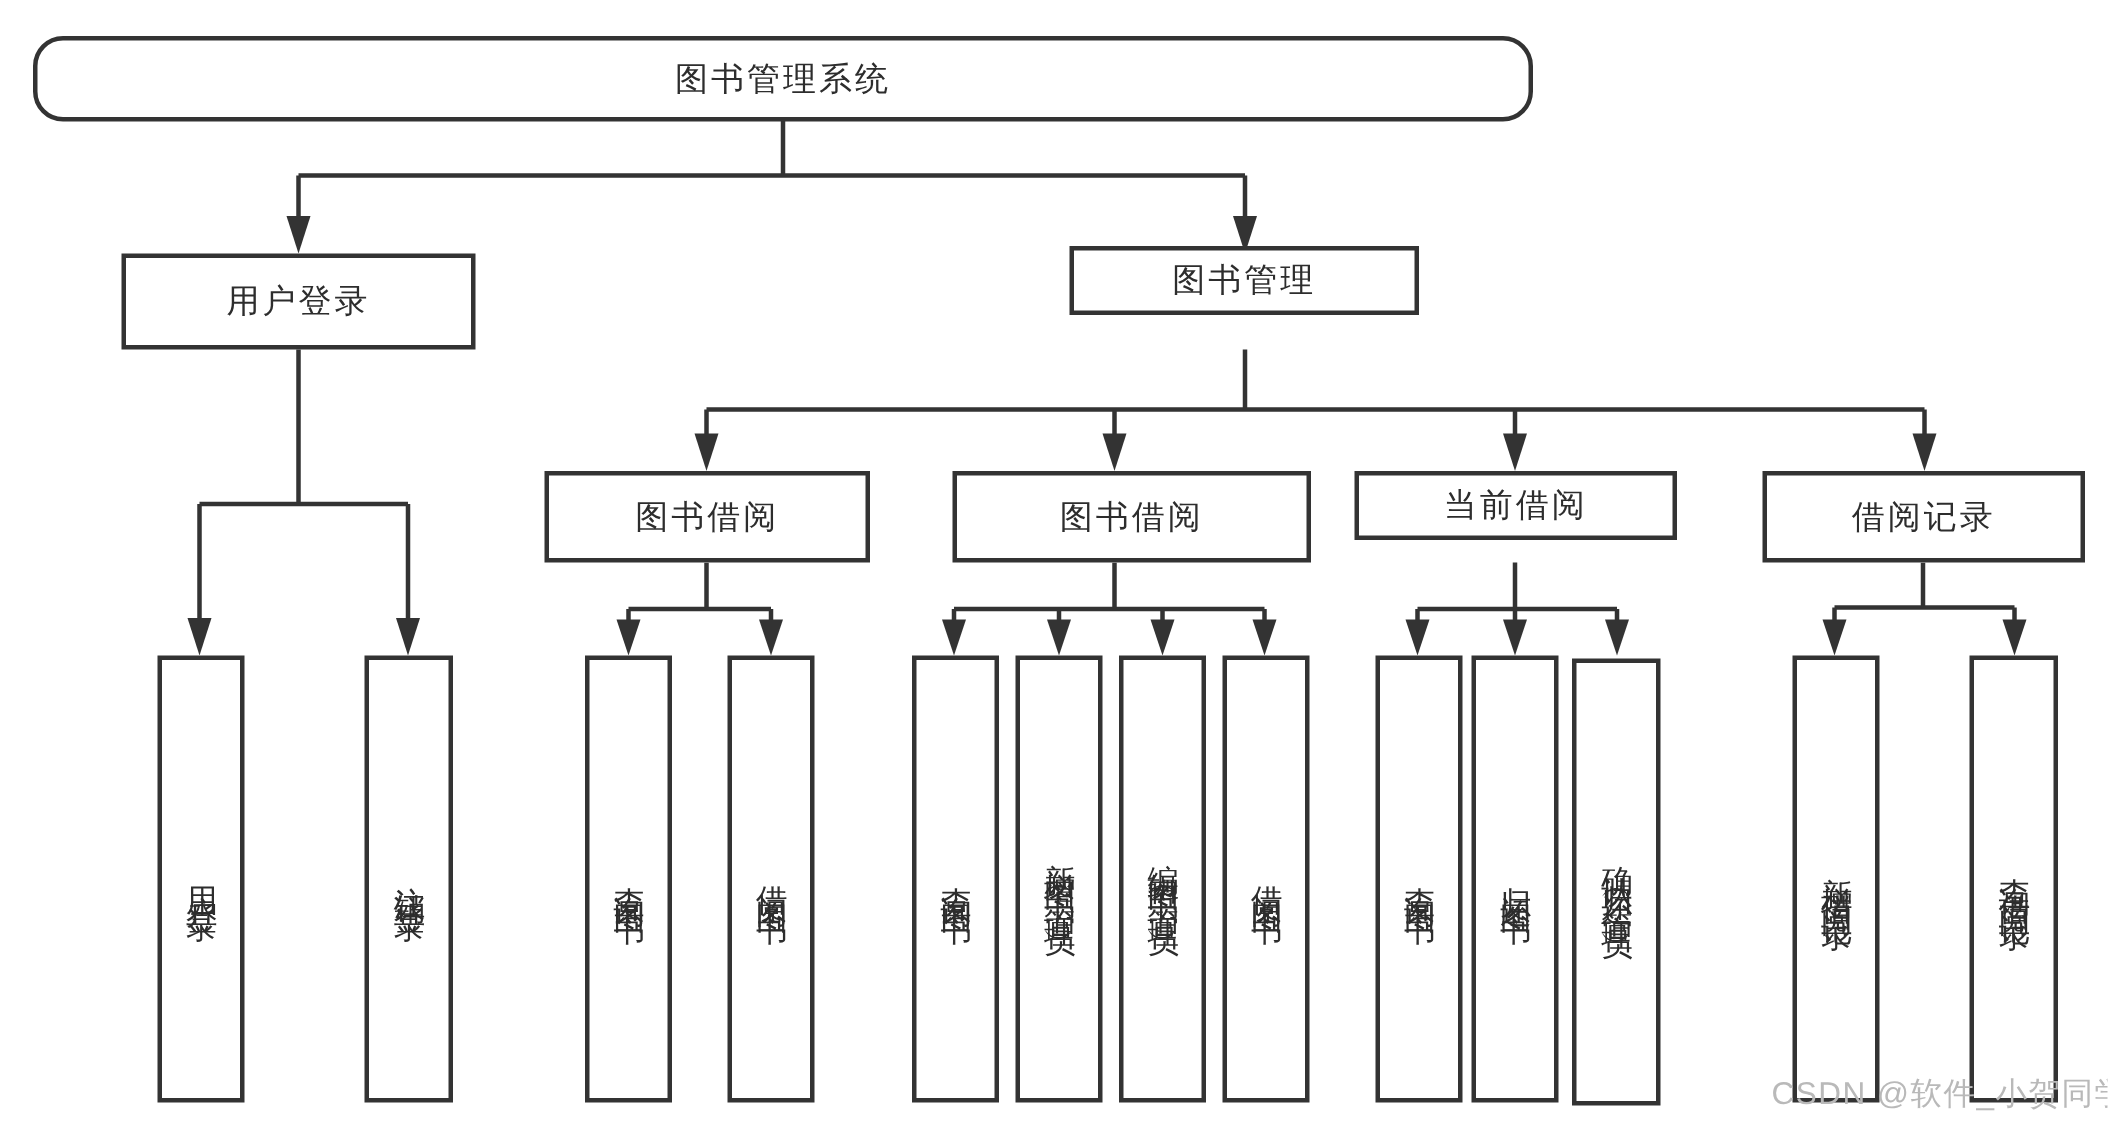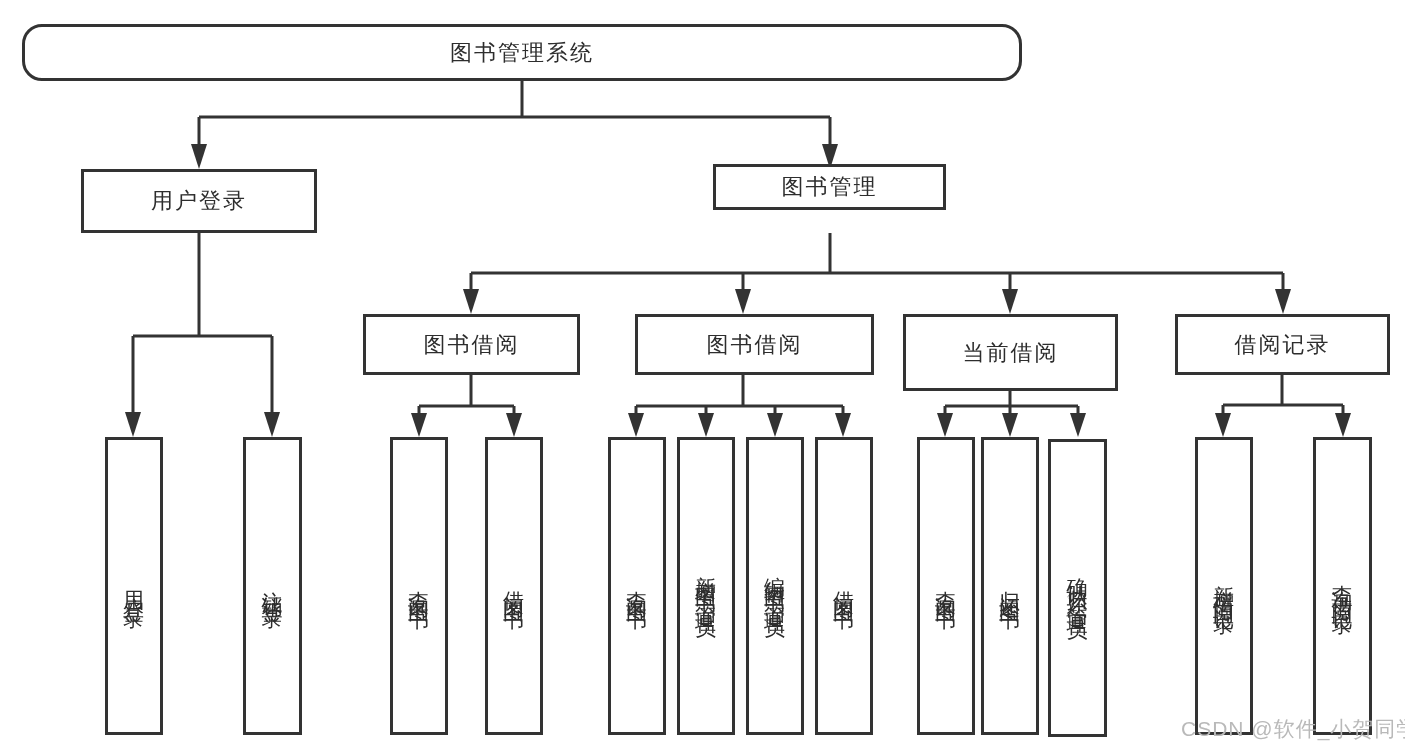--- a/index.html
+++ b/index.html
@@ -75,21 +75,21 @@
     </g>
   </svg>
 
   <div class="hbox" style="left:22px;top:24px;width:1000px;height:57px;border-radius:20px;">图书管理系统</div>
 
   <div class="hbox" style="left:81px;top:169px;width:236px;height:64px;">用户登录</div>
   <div class="hbox" style="left:713px;top:164px;width:233px;height:46px;">图书管理</div>
 
   <div class="hbox" style="left:363px;top:314px;width:217px;height:61px;">图书借阅</div>
   <div class="hbox" style="left:635px;top:314px;width:239px;height:61px;">图书借阅</div>
-  <div class="hbox" style="left:903px;top:314px;width:215px;height:77px;font-family:Liberation Mono, monospace;">当前借阅</div>
+  <div class="hbox" style="left:903px;top:314px;width:215px;height:46px;font-family:Liberation Mono, monospace;">当前借阅</div>
   <div class="hbox" style="left:1175px;top:314px;width:215px;height:61px;text-align:center;">借阅记录</div>
 
   <div class="vbox" style="left:105px;top:437px;width:58px;height:298px;">
     <span>用户登录</span>
     </div>
   <div class="vbox" style="left:243px;top:437px;width:59px;height:298px;">
     <span>注销登录</span>
     </div>
 
   <div class="vbox" style="left:390px;top:437px;width:58px;height:298px;">

